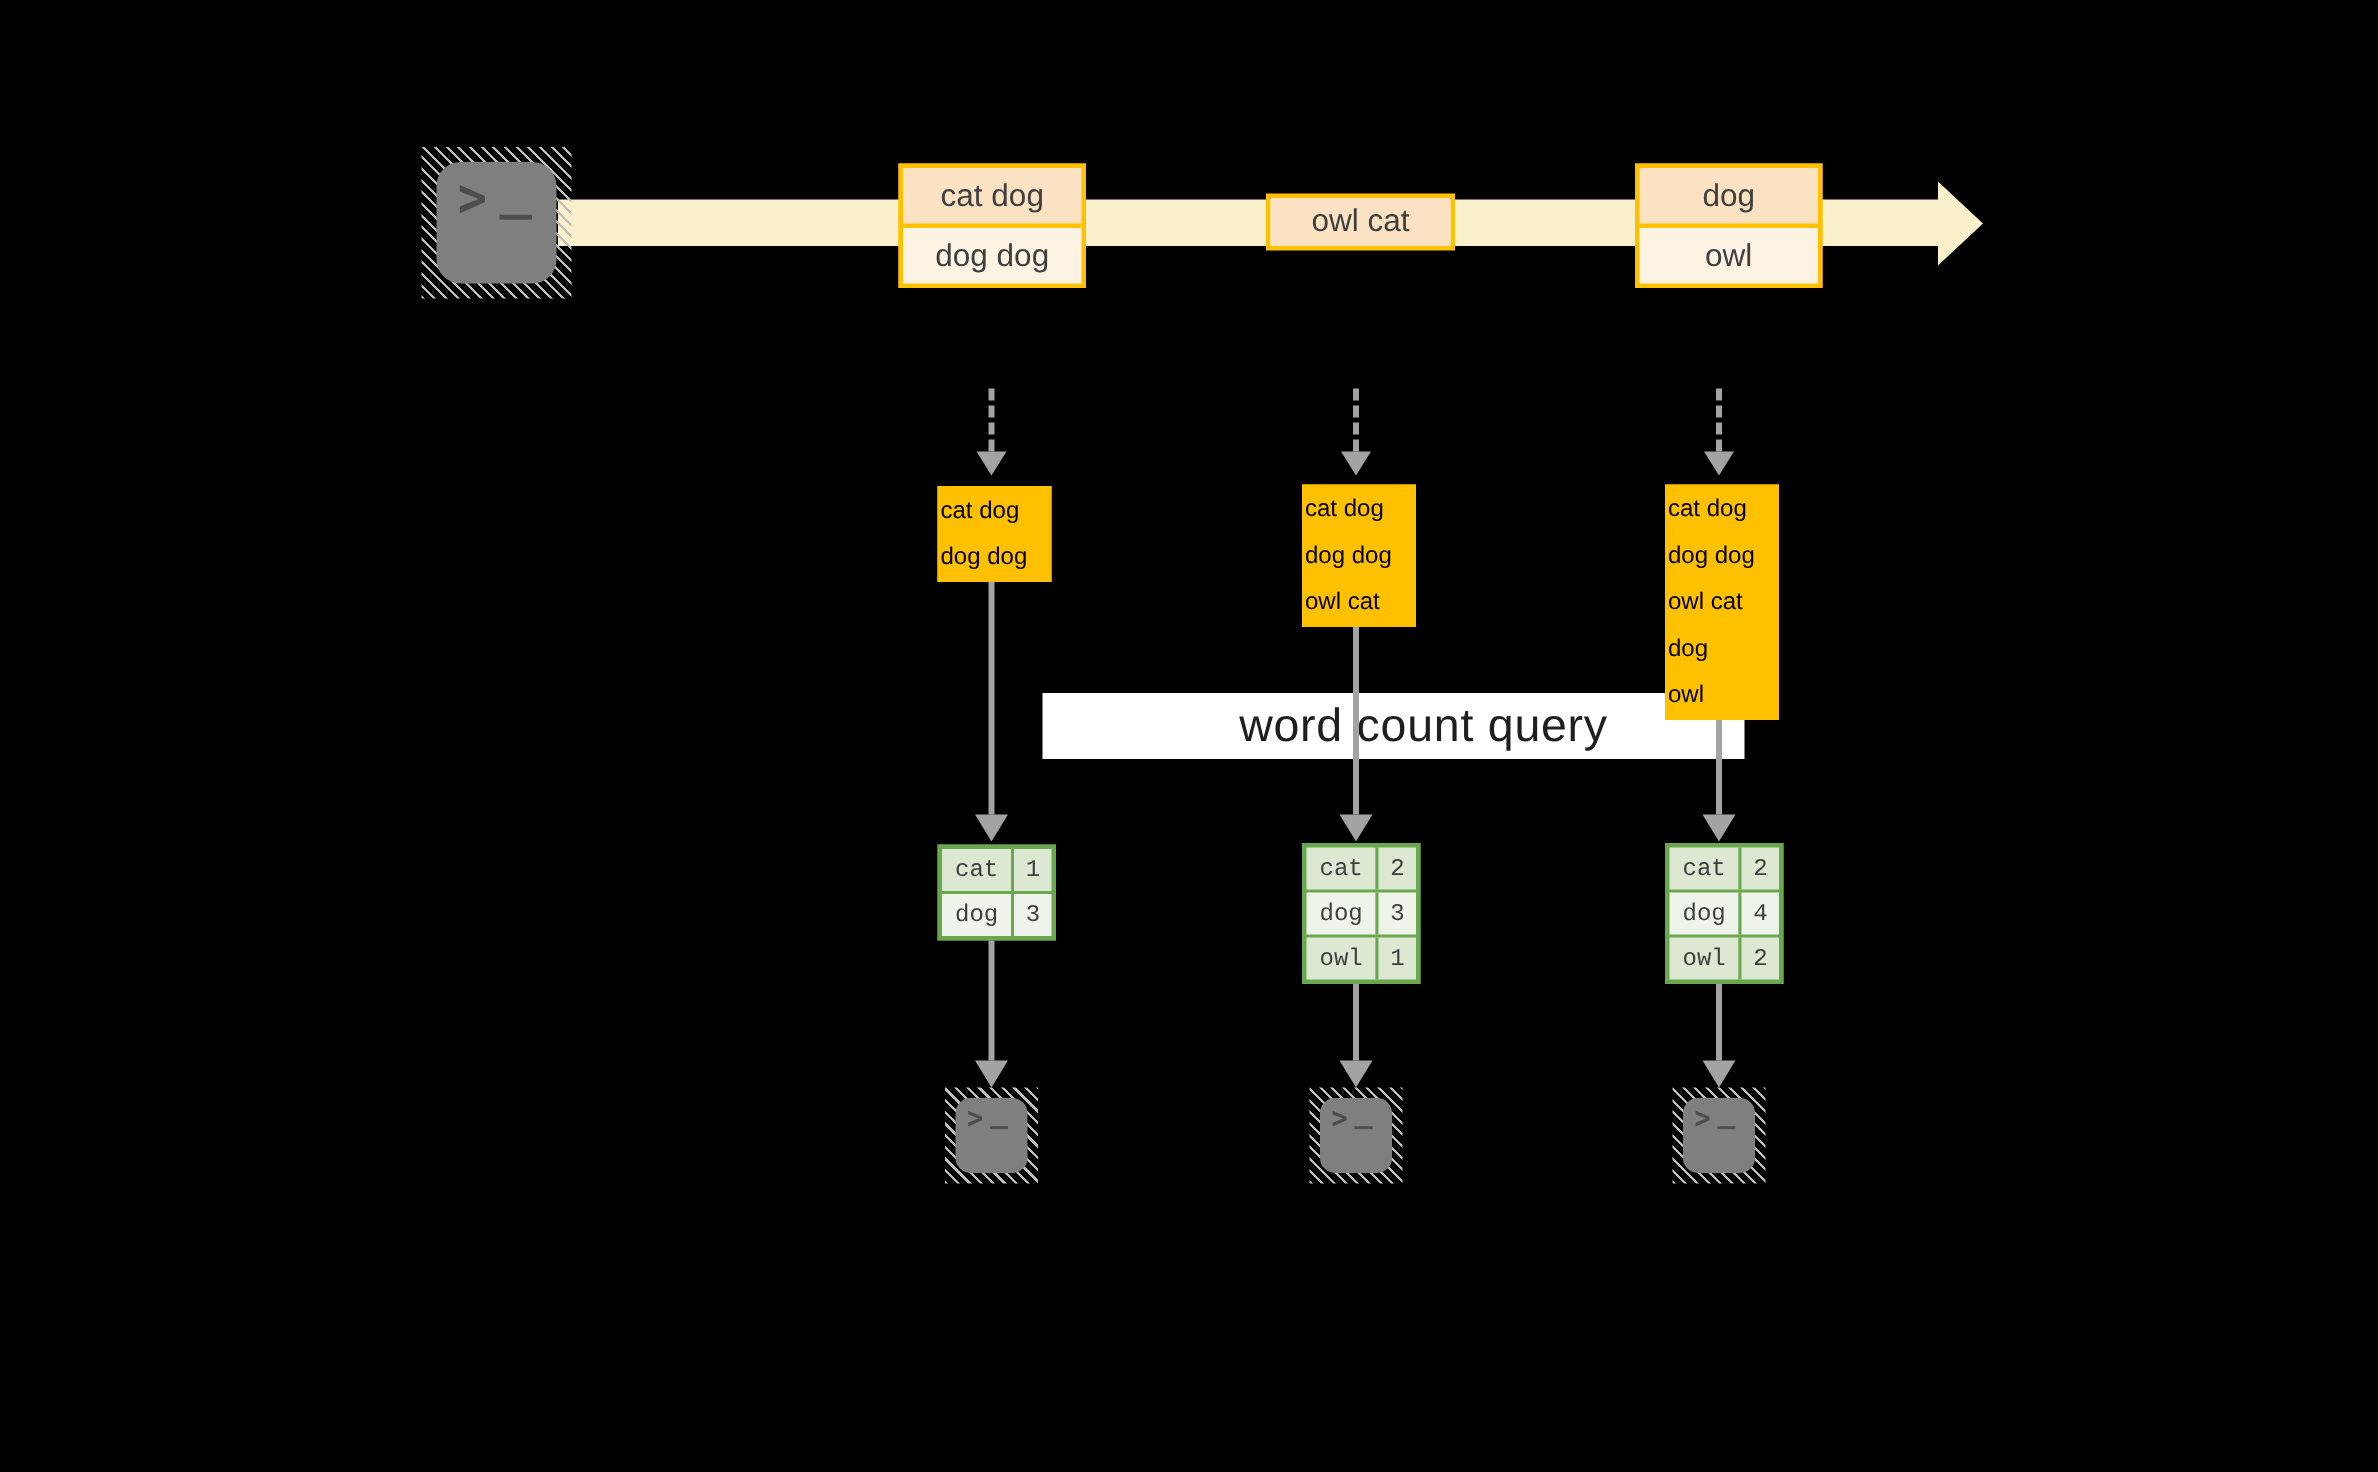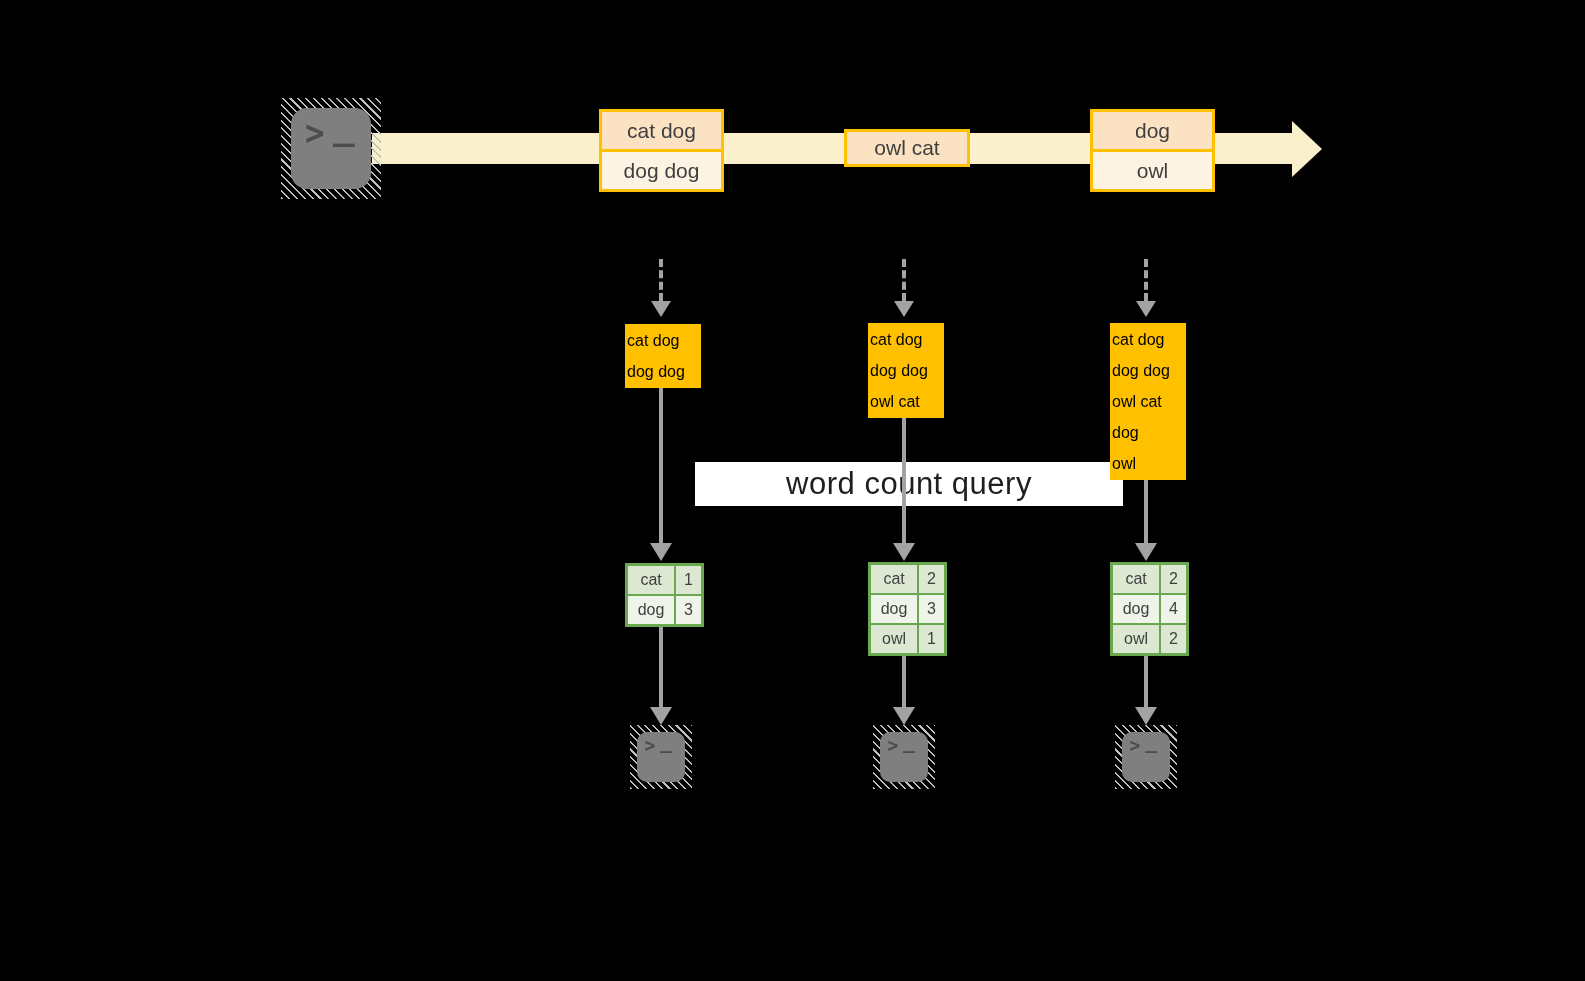--- a/index.html
+++ b/index.html
@@ -39,24 +39,24 @@
   .stack .ocell{height:29px;line-height:29px;font-size:16px;}
   .stack .ocell + .ocell{border-top:2px solid var(--box_border);}
   
   .v-line{width:4px;background:var(--arrow_gray);z-index:2;}
   .v-dash{width:0;border-left:4px dashed var(--arrow_gray);z-index:2;}
   .tri-down{width:0;height:0;border-left:11px solid transparent;border-right:11px solid transparent;
     border-top:18px solid var(--arrow_gray);z-index:2;}
   .tri-down.small{border-left-width:10px;border-right-width:10px;border-top-width:16px;}
   
   .banner{background:var(--banner_bg);color:var(--banner_text);z-index:1;
-    display:flex;align-items:center;justify-content:center;font-size:31px;letter-spacing:.5px;}
+    display:flex;align-items:center;justify-content:center;font-size:31px;letter-spacing:.5px;padding-left:40px;}
   
   .gtable{border:3px solid var(--table_border);z-index:3;background:var(--table_border);}
-  .grow{display:flex;height:28px;}
+  .grow{display:flex;height:28px;font-family:Liberation Mono, monospace;}
   .grow + .grow{border-top:2px solid var(--table_border);}
   .gcell{line-height:28px;text-align:center;font-size:16px;color:var(--cell_text);}
   .gcell.word{width:65%;}
   .gcell.count{width:35%;border-left:2px solid var(--table_border);}
   .grow.dark .gcell{background:var(--table_cell_dark);}
   .grow.light .gcell{background:var(--table_cell_light);}
   
   .terminal{background:repeating-linear-gradient(45deg,#BFBFBF 0 1.5px,transparent 1.5px 5.5px);z-index:3;}
   .term-body{position:absolute;background:var(--terminal_body);}
   .terminal.big .term-body{inset:10px;border-radius:16px;}

